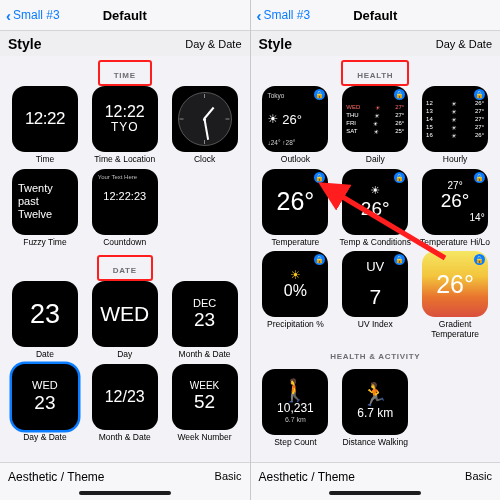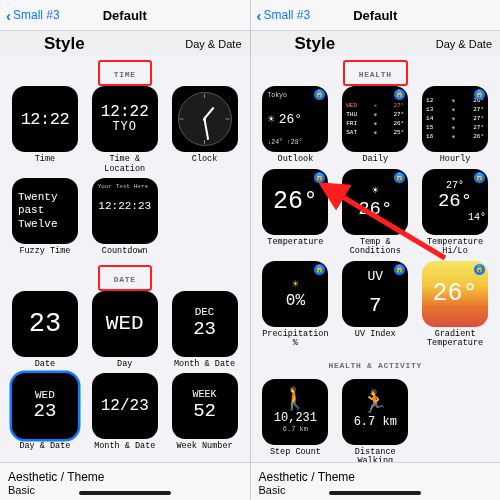--- a/index.html
+++ b/index.html
@@ -25,27 +25,27 @@
   }
   .chev{font-size:15px;line-height:1;font-weight:600;}
   .nav-title{font-size:13px;font-weight:700;color:#000;}
 
   
   .stylebar{
     height:26px;background:#efeff2;
     display:flex;align-items:center;justify-content:space-between;
     padding:0 8px;border-bottom:0.5px solid #d5d5d8;
   }
-  .stylebar .s-left{font-size:17px;font-weight:700;color:#000;margin-left:36px;}
+  .stylebar .s-left{font-size:14px;font-weight:700;color:#000;}
   .stylebar .s-right{font-size:11px;color:#000;}
 
   
   .content{
     position:absolute;top:56px;bottom:38px;left:0;right:0;
-    background:#f2f2f7;overflow:hidden;font-family:Liberation Mono, monospace;
+    background:#f2f2f7;overflow:hidden;
   }
 
   
   .section-head{
     display:flex;align-items:center;justify-content:center;
     height:22px;margin-top:6px;position:relative;
   }
   .section-head .label{
     font-size:8px;letter-spacing:0.7px;color:#6d6d72;font-weight:600;
   }
@@ -109,22 +109,22 @@
   .hand.m{width:1.5px;height:21px;left:25px;top:5px;transform:rotate(170deg);}
   .pivot{position:absolute;width:3px;height:3px;border-radius:50%;background:#fff;left:24.5px;top:24.5px;}
   .tickmark{position:absolute;width:1px;height:4px;background:#888;left:25.5px;top:1px;transform-origin:50% 25px;}
   .bar{height:4px;border-radius:2px;}
   .runner{font-size:22px;line-height:1;}
 
   
   .bottombar{
     position:absolute;bottom:0;left:0;right:0;height:38px;background:#f7f7f9;
     border-top:0.5px solid #d5d5d8;
-    display:flex;align-items:flex-start;justify-content:flex-start;
-    padding:7px 8px 0 8px;box-sizing:border-box;flex-direction:column;
+    display:flex;align-items:flex-start;justify-content:space-between;
+    padding:7px 8px 0 8px;box-sizing:border-box;
   }
   .bb-left{font-size:12px;color:#000;}
   .bb-right{font-size:11px;color:#000;}
   .home-ind{
     position:absolute;bottom:5px;left:50%;transform:translateX(-50%);
     width:92px;height:4px;border-radius:2px;background:#1c1c1e;
   }
 
   
   .arrow-svg{position:absolute;left:0;top:0;width:250px;height:500px;pointer-events:none;}

